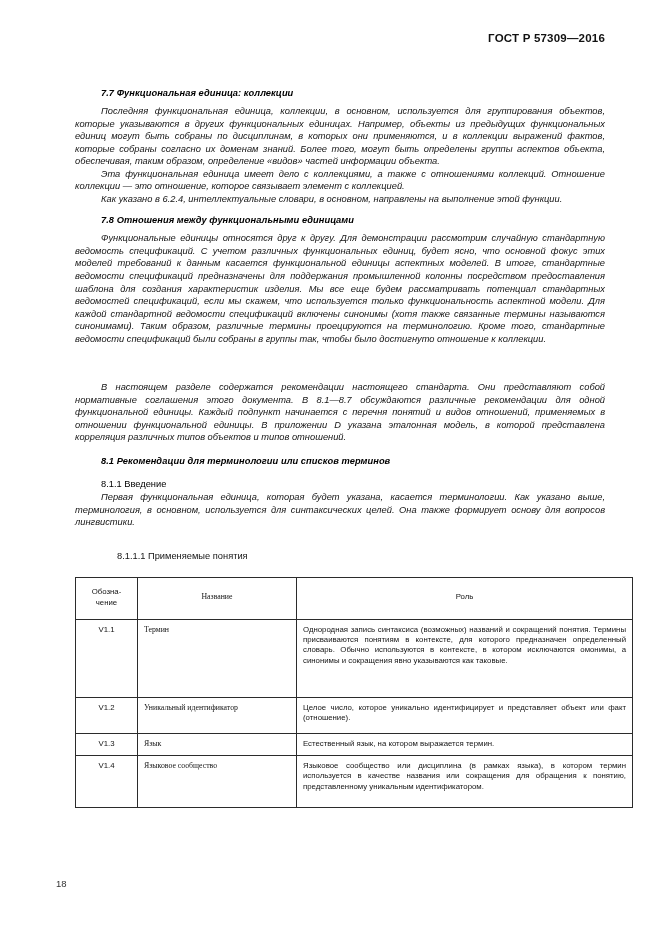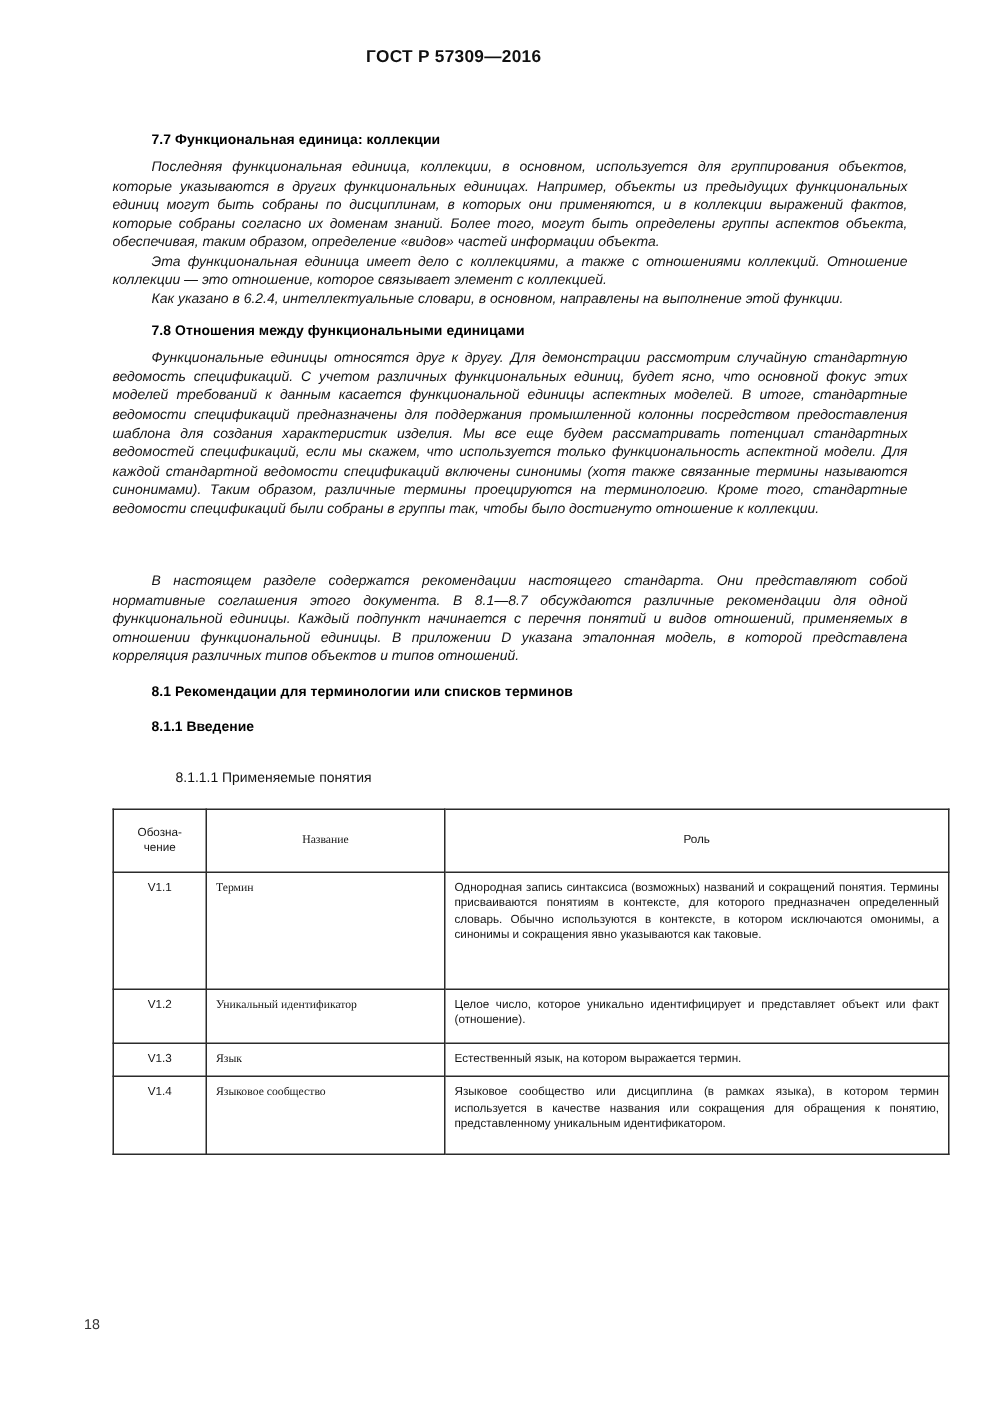--- a/index.html
+++ b/index.html
@@ -17,51 +17,52 @@
     height: 935px;
     background: #ffffff;
     box-sizing: border-box;
     overflow: hidden;
   }
   .doc-header {
     position: absolute;
     top: 32px;
     left: 0;
     right: 56px;
-    text-align: center;
+    text-align: right;
     font-size: 11.5px;
     font-weight: bold;
     letter-spacing: 0.2px;
     color: #111111;
   }
   .content {
     position: absolute;
     top: 88px;
     left: 75px;
     width: 530px;
   }
   .h3 {
     font-size: 9.3px;
     font-weight: bold;
     color: #000000;
     margin: 0 0 7px 0;
     text-indent: 26px;
     letter-spacing: 0.05px;
+    font-style: italic;
   }
   .h2 {
     font-size: 12.2px;
     font-weight: bold;
     color: #000000;
     margin: 0;
     text-indent: 26px;
     letter-spacing: 0.05px;
   }
   .h4 {
     font-size: 9.3px;
-    font-weight: bold;
+    font-weight: normal;
     color: #000000;
     margin: 0 0 2px 0;
     text-indent: 26px;
   }
   p.para {
     font-size: 9.3px;
     line-height: 12.55px;
     margin: 0;
     text-align: justify;
     text-indent: 26px;
@@ -149,20 +150,21 @@
 
     <p class="para">В настоящем разделе содержатся рекомендации настоящего стандарта. Они представляют собой нормативные соглашения этого документа. В 8.1—8.7 обсуждаются различные рекомендации для одной функциональной единицы. Каждый подпункт начинается с перечня понятий и видов отношений, применяемых в отношении функциональной единицы. В приложении D указана эталонная модель, в которой представлена корреляция различных типов объектов и типов отношений.</p>
 
     <div class="sp-12"></div>
 
     <div class="h3">8.1 Рекомендации для терминологии или списков терминов</div>
 
     <div class="sp-6"></div>
 
     <div class="h4">8.1.1 Введение</div>
+    <p class="para">Первая функциональная единица, которая будет указана, касается терминологии. Как указано выше, терминология, в основном, используется для синтаксических целей. Она также формирует основу для вопросов лингвистики.</p>
 
     <div class="sp-6"></div>
 
     <p class="caption">8.1.1.1 Применяемые понятия</p>
 
     <table class="concepts">
       <thead>
         <tr>
           <th class="col-code">
             <span>Обозна-</span><br>

